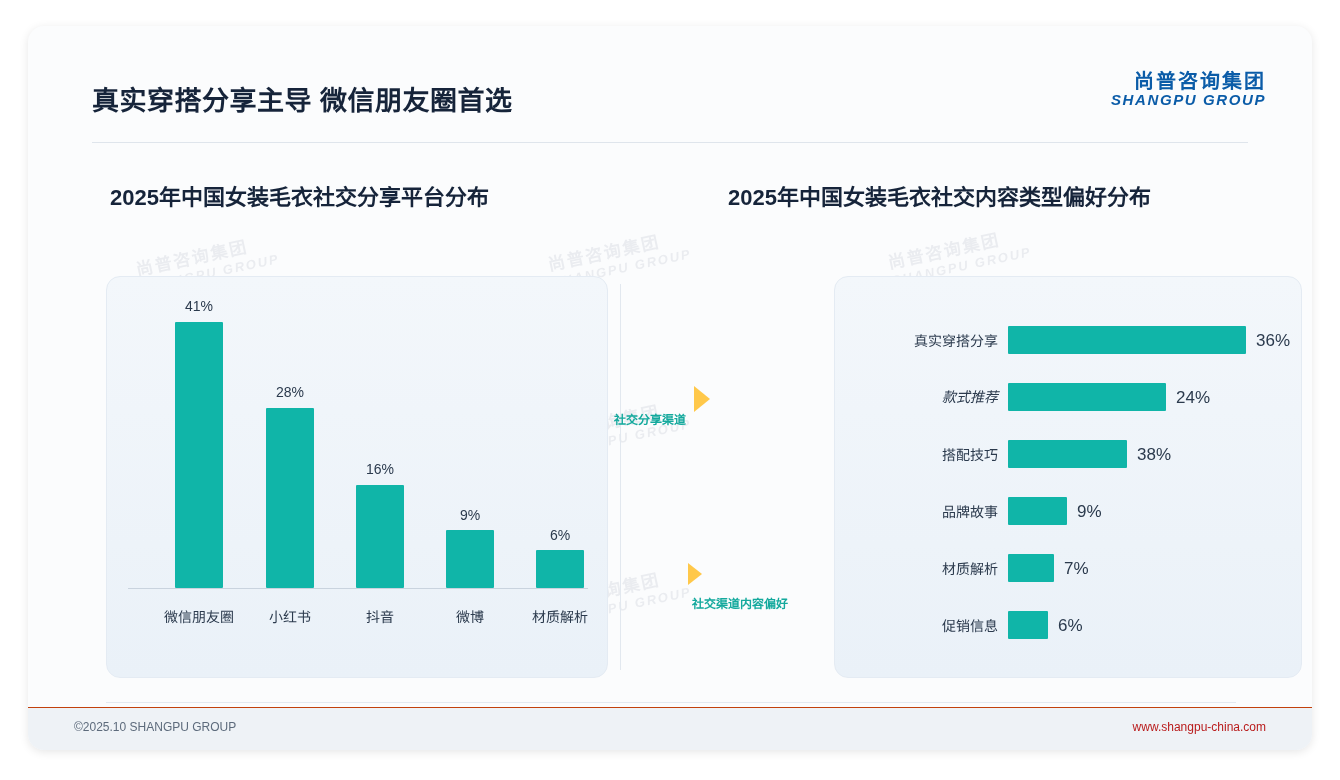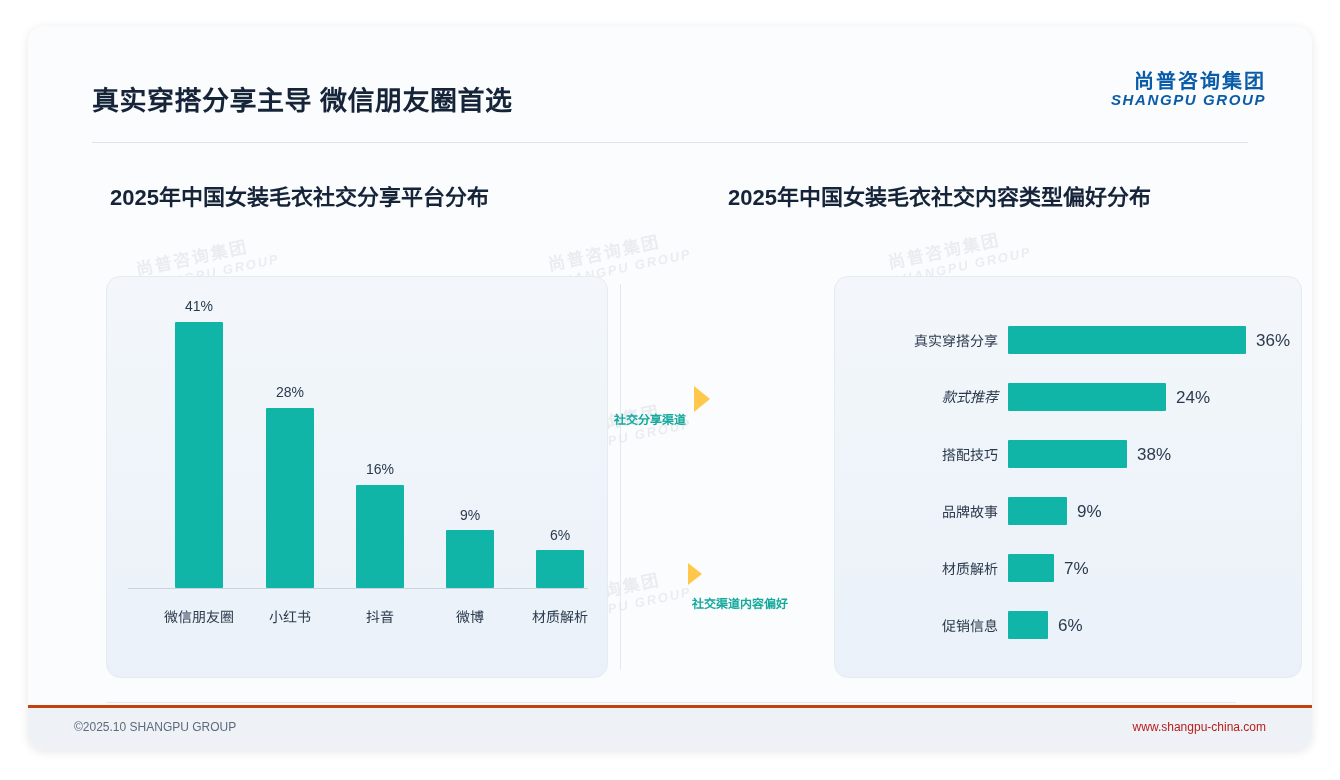--- a/index.html
+++ b/index.html
@@ -194,21 +194,21 @@
     color: #7a8899;
     white-space: nowrap;
   }
   .footer-bar {
     position: absolute;
     left: 0;
     bottom: 0;
     width: 100%;
     height: 42px;
     background: #eef2f6;
-    border-top: 3px solid #c2410c;
+    border-top: 1px solid #c2410c;
   }
   .footer-left {
     position: absolute;
     left: 46px;
     top: 12px;
     font-size: 12px;
     color: #5d6b7c;
     white-space: nowrap;
   }
   .footer-right {

